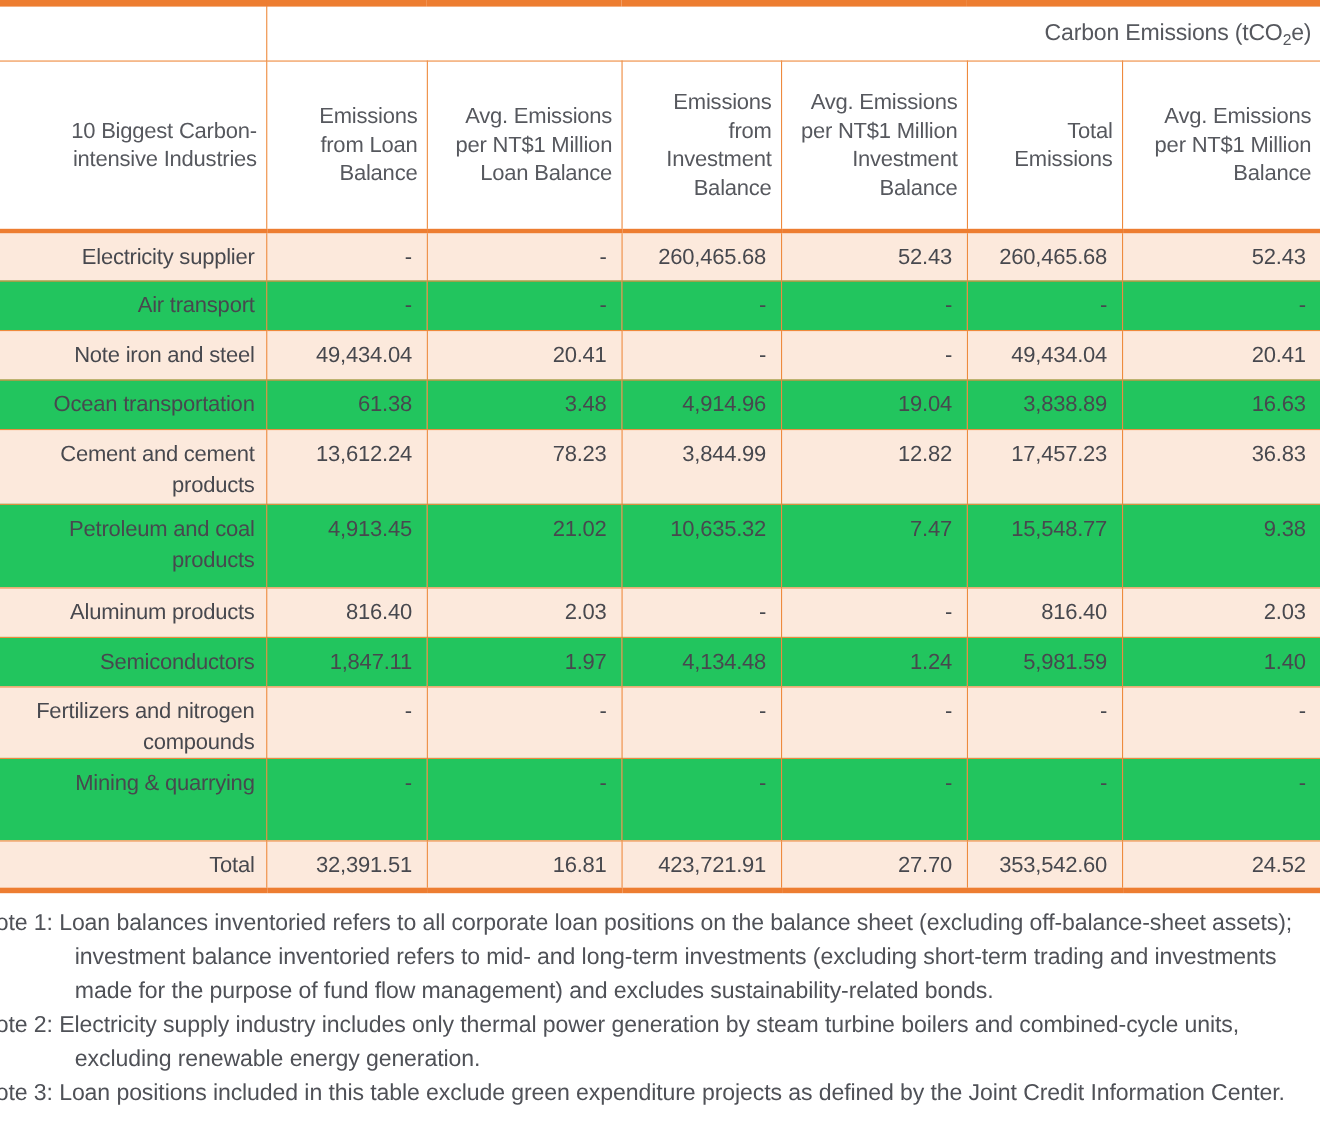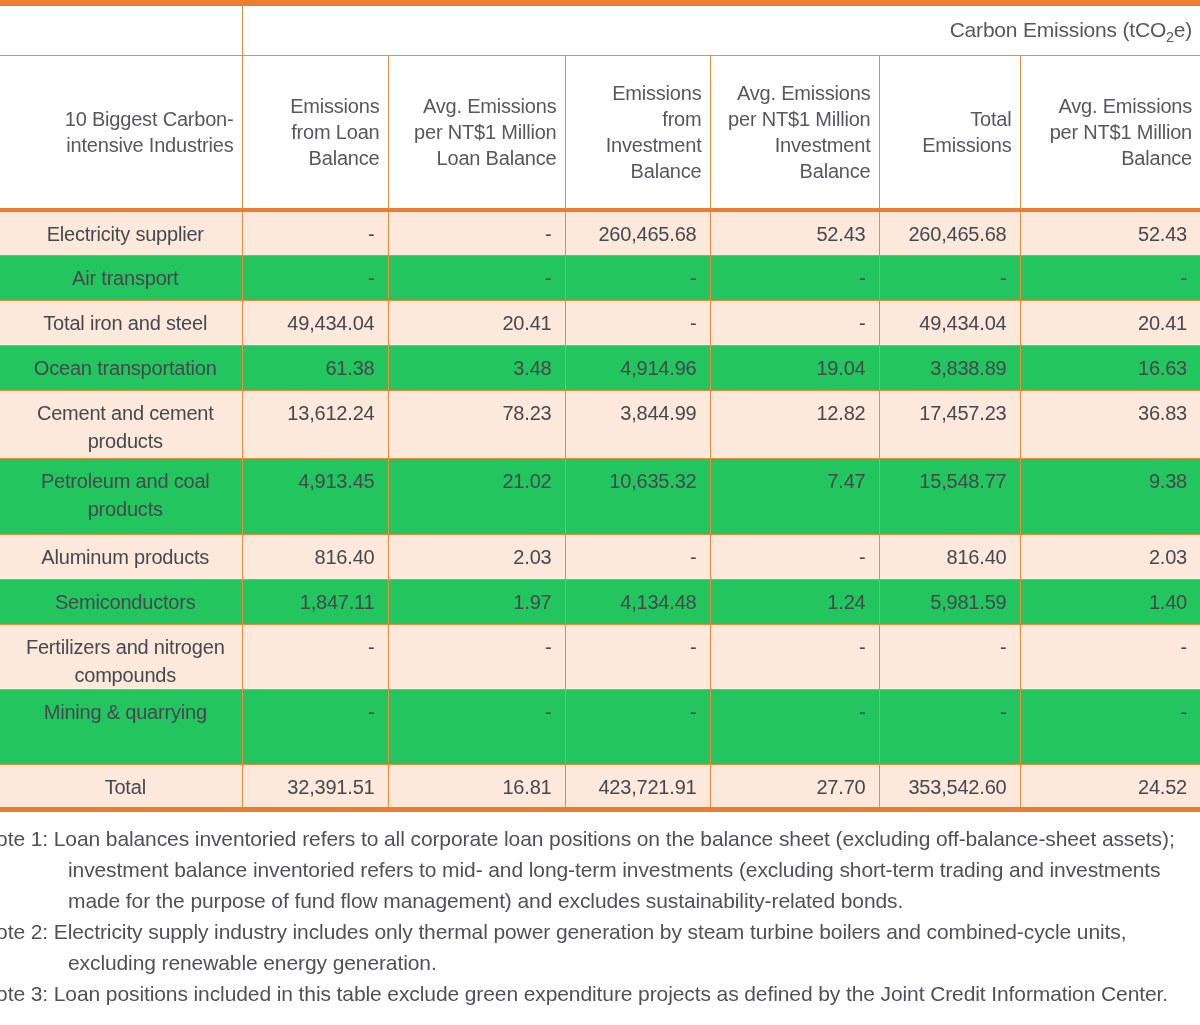--- a/index.html
+++ b/index.html
@@ -39,21 +39,21 @@
   tbody tr { height: 45px; background: #22c55e; }
   tbody tr:nth-child(odd) { background: var(--stripe, #FCE9DC); }
   tbody tr:nth-child(5)  { height: 68px; }
   tbody tr:nth-child(6)  { height: 76px; }
   tbody tr:nth-child(10) { height: 75px; }
   tbody td {
     font-size: 20px; line-height: 28px; letter-spacing: -0.2px;
     vertical-align: top; padding-top: 8px;
     color: var(--text, #47484E);
   }
-  td.cell-industry { text-align: center; padding-left: 19px; padding-right: 10px; }
+  td.cell-industry { text-align: right; padding-left: 19px; padding-right: 10px; }
   td.cell-num { text-align: right; padding-right: 13px; }
   tbody tr:last-child td { border-bottom: 5px solid var(--orange, #ED7D31); }
   .notes {
     margin-top: 11px;
     font-size: 21px; line-height: 31px; letter-spacing: -0.1px;
     color: var(--note-text, #4F5157);
     padding-right: 8px;
   }
   .note { padding-left: 68px; text-indent: -87px; }
 </style>
@@ -98,21 +98,21 @@
       <tr>
         <td class="cell-industry">Air transport</td>
         <td class="cell-num">-</td>
         <td class="cell-num">-</td>
         <td class="cell-num">-</td>
         <td class="cell-num">-</td>
         <td class="cell-num">-</td>
         <td class="cell-num">-</td>
       </tr>
       <tr>
-        <td class="cell-industry">Total iron and steel</td>
+        <td class="cell-industry">Note iron and steel</td>
         <td class="cell-num">49,434.04</td>
         <td class="cell-num">20.41</td>
         <td class="cell-num">-</td>
         <td class="cell-num">-</td>
         <td class="cell-num">49,434.04</td>
         <td class="cell-num">20.41</td>
       </tr>
       <tr>
         <td class="cell-industry">Ocean transportation</td>
         <td class="cell-num">61.38</td>

